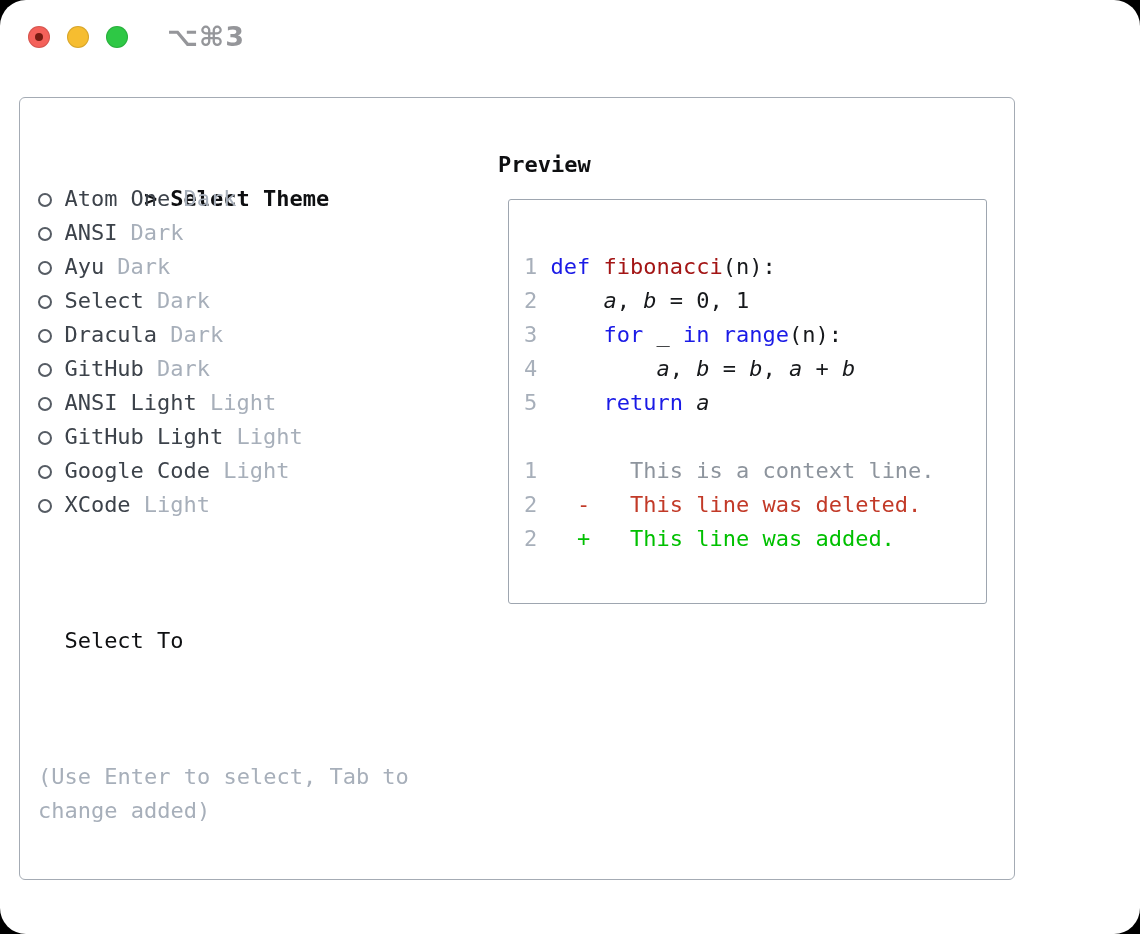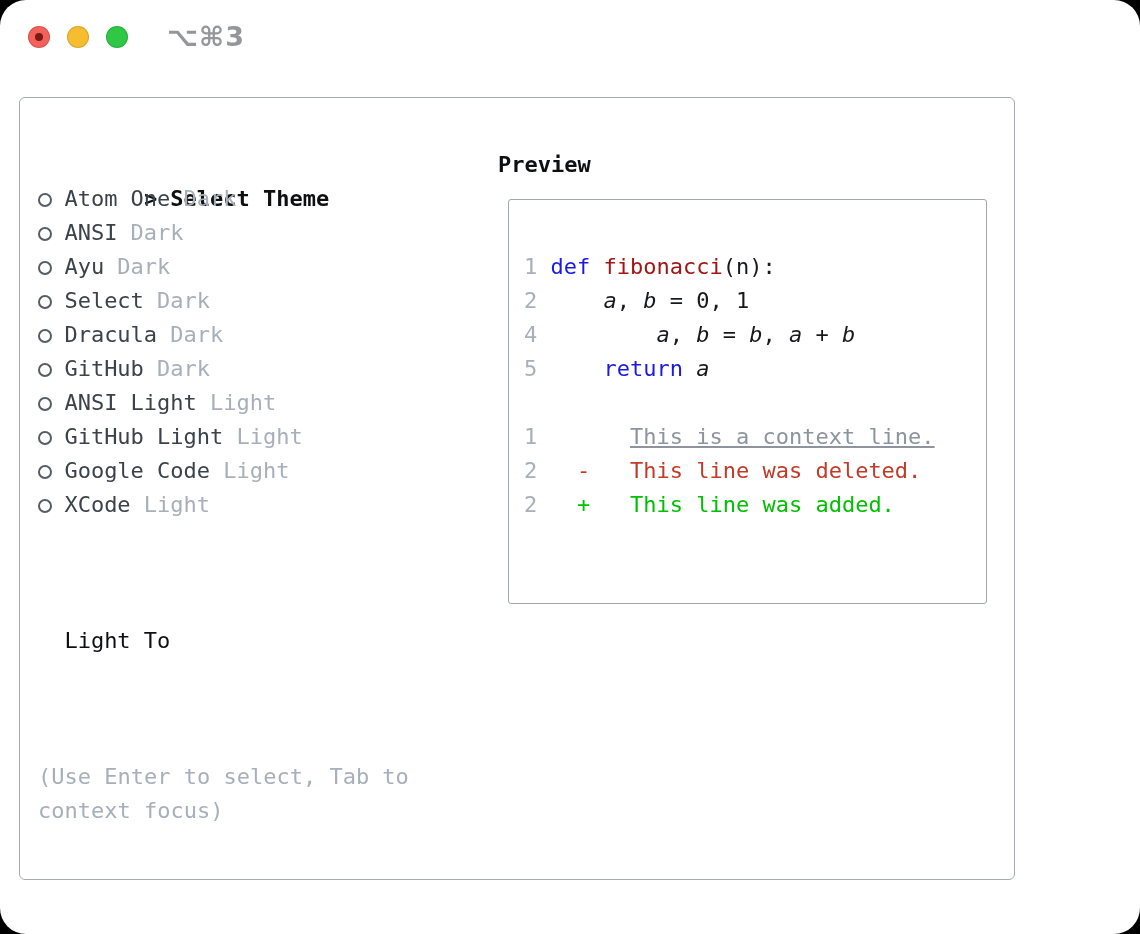--- a/index.html
+++ b/index.html
@@ -47,21 +47,21 @@
   
   .preview-title{position:absolute;left:478px;top:50px;font-weight:bold;
                  color:var(--heading_black);white-space:pre;height:34px;}
   .preview-box{position:absolute;left:488px;top:101px;width:477px;height:403px;
                border:1.5px solid var(--border_gray2);border-radius:3px;background:#fff;}
   #preview-code{position:absolute;left:504px;top:152px;color:var(--code_text);}
   .ln{color:var(--muted_gray);}
   .kw{color:var(--keyword_blue);}
   .fn{color:var(--function_red);}
   .var{font-style:italic;}
-  .ctx{color:var(--context_gray);text-decoration:underline;}
+  .ctx{color:var(--context_gray);}
   .del{color:var(--deleted_red);}
   .add{color:var(--added_green);}
 </style>
 </head>
 <body>
 
 <div class="window">
 
   <div class="titlebar">
     <div class="light red">
@@ -86,33 +86,34 @@
           <div class="row"><span class="cell"><span class="dotmark"></span></span><span class="name">Dracula</span><span class="suffix">Dark</span></div>
           <div class="row"><span class="cell"><span class="dotmark"></span></span><span class="name">GitHub</span><span class="suffix">Dark</span></div>
           <div class="row"><span class="cell"><span class="dotmark"></span></span><span class="name">ANSI Light</span><span class="suffix">Light</span></div>
           <div class="row"><span class="cell"><span class="dotmark"></span></span><span class="name">GitHub Light</span><span class="suffix">Light</span></div>
           <div class="row"><span class="cell"><span class="dotmark"></span></span><span class="name">Google Code</span><span class="suffix">Light</span></div>
           <div class="row"><span class="cell"><span class="dotmark"></span></span><span class="name">XCode</span><span class="suffix">Light</span></div>
         </div>
     </div>
 
     <div class="apply-block">
-      <div class="row apply-title">Light To</div>
+      <div class="row apply-title">Select To</div>
     </div>
 
     <div id="help-block">
         <div class="row help">(Use Enter to select, Tab to</div>
-        <div class="row help">context focus)</div>
+        <div class="row help">change added)</div>
       </div>
 
     <div class="preview-title">Preview</div>
     <div class="preview-box"></div>
     <div id="preview-code">
         <div class="row"><span class="ln">1 </span><span class="kw">def</span><span> </span><span class="fn">fibonacci</span><span>(n):</span></div>
         <div class="row"><span class="ln">2 </span><span>    </span><span class="var">a</span><span>, </span><span class="var">b</span><span> = 0, 1</span></div>
+        <div class="row"><span class="ln">3 </span><span>    </span><span class="kw">for</span><span> _ </span><span class="kw">in</span><span> </span><span class="kw">range</span><span>(n):</span></div>
         <div class="row"><span class="ln">4 </span><span>        </span><span class="var">a</span><span>, </span><span class="var">b</span><span> = </span><span class="var">b</span><span>, </span><span class="var">a</span><span> + </span><span class="var">b</span></div>
         <div class="row"><span class="ln">5 </span><span>    </span><span class="kw">return</span><span> </span><span class="var">a</span></div>
         <div class="row"></div>
         <div class="row"><span class="ln">1       </span><span class="ctx">This is a context line.</span></div>
         <div class="row"><span class="ln">2   </span><span class="del">-   This line was deleted.</span></div>
         <div class="row"><span class="ln">2   </span><span class="add">+   This line was added.</span></div>
       </div>
 
   </div>
 </div>

